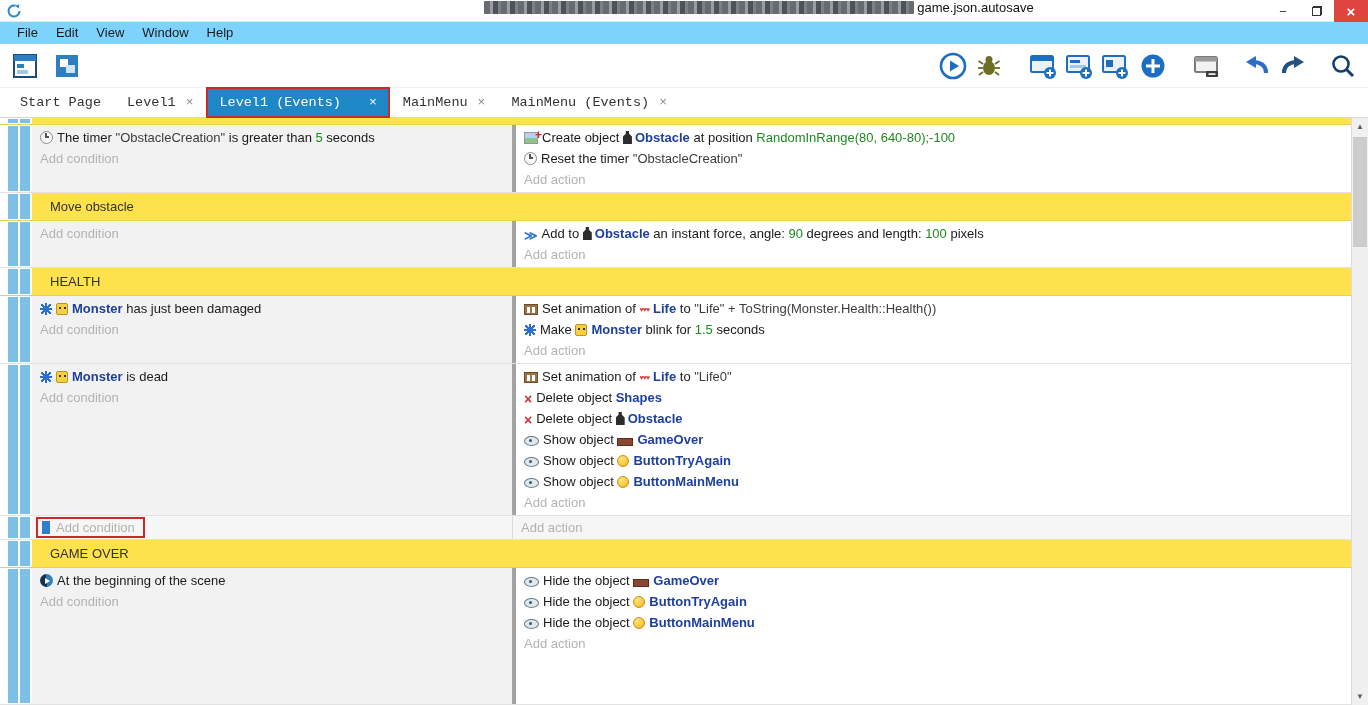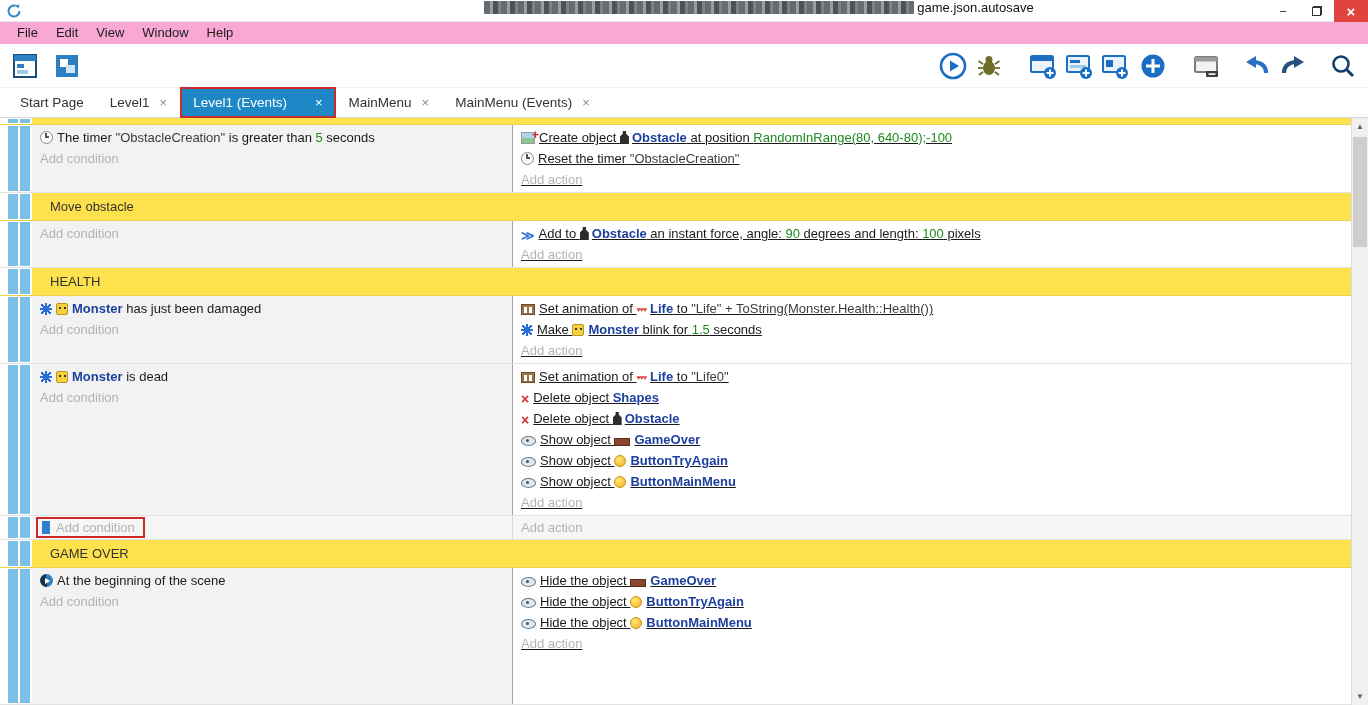--- a/index.html
+++ b/index.html
@@ -14,46 +14,46 @@
     background:repeating-linear-gradient(90deg,#565b63 0 6px,#8d939b 6px 9px,#3b3f45 9px 14px,#6d737b 14px 17px); }
   .title-text { font-size:13px; color:#111; white-space:nowrap; }
   .win-btns { position:absolute; right:0; top:0; height:22px; display:flex; }
   .win-btn { width:34px; height:22px; display:flex; align-items:center; justify-content:center; font-size:13px; color:#333; }
   .win-btn.close { background:#e0443f; color:#fff; font-size:15px; font-weight:bold; }
   .restore-glyph { position:relative; width:10px; height:10px; display:inline-block; }
   .restore-glyph::before { content:""; position:absolute; right:0; top:0; width:7px; height:7px; border:1px solid #333; background:#fff; }
   .restore-glyph::after { content:""; position:absolute; left:0; bottom:0; width:7px; height:7px; border:1px solid #333; background:#fff; }
 
   
-  .menubar { position:absolute; top:22px; left:0; right:0; height:22px; background:#f9a8d4; display:flex; padding-left:8px; }
+  .menubar { position:absolute; top:22px; left:0; right:0; height:22px; background:#7dd3fc; display:flex; padding-left:8px; }
   .menu-item { padding:0 9px; font-size:13px; color:#1a1a1a; line-height:22px; }
 
   
   .toolbar { position:absolute; top:44px; left:0; right:0; height:44px; background:#fff; display:flex; align-items:center; border-bottom:1px solid #f0f0f0; }
   .tb-left { display:flex; gap:12px; padding-left:10px; }
   .tb-right { margin-left:auto; display:flex; align-items:center; padding-right:10px; }
   .tb-icon { width:30px; height:30px; display:flex; align-items:center; justify-content:center; flex:none; }
 
   
-  .tabbar { position:absolute; top:88px; left:0; right:0; height:30px; background:#fff; border-bottom:1px solid #d6d6d6; display:flex; align-items:stretch; padding-left:8px; gap:2px; }
+  .tabbar { position:absolute; top:88px; left:0; right:0; height:30px; background:#fff; border-bottom:1px solid #d6d6d6; display:flex; align-items:stretch; padding-left:8px; gap:2px;font-family:Liberation Mono, monospace; }
   .tab { display:flex; align-items:center; gap:10px; padding:0 12px; font-size:13.5px; color:#333; white-space:nowrap; }
   .tab .tab-close { color:#8a8a8a; font-size:13px; }
   .tab.active { background:#1e88c7; color:#fff; }
   .tab.active .tab-close { color:#fff; }
   .tab.highlighted { outline:2px solid #cc2a2a; outline-offset:-1px; z-index:2;gap:28px; }
 
   
   .events { position:absolute; top:118px; left:0; right:17px; bottom:0; background:#fff; overflow:hidden; display:flex; flex-direction:column; }
   .row { position:relative; display:flex; border-bottom:1px solid #e2e2e2; flex:none; }
   .row.fill { flex:1; }
   .gutter { width:32px; flex:none; position:relative; }
   .gutter::before, .gutter::after { content:""; position:absolute; top:1px; bottom:1px; width:10px; background:#7cbfe7; }
   .gutter::before { left:8px; } .gutter::after { left:20px; }
   .cond-col { width:480px; flex:none; background:#f2f2f2; padding:2px 6px 2px 8px; overflow:hidden; }
-  .act-col  { flex:1; background:#fff; border-left:1px solid #a3a3a3; padding:2px 24px 2px 8px; overflow:hidden;text-decoration:underline; }
+  .act-col  { flex:1; background:#fff; border-left:4px solid #a3a3a3; padding:2px 24px 2px 8px; overflow:hidden; }
   .line { height:21px; line-height:21px; font-size:13px; white-space:nowrap; overflow:hidden; }
   .add-line { height:21px; line-height:21px; font-size:13px; color:#b3b3b3; white-space:nowrap; }
   .c-num { color:#1e8a1e; }
   .c-str { color:#3c3c3c; }
   .c-obj { color:#1d3f9e; font-weight:bold; }
 
   .comment-row { border-bottom:1px solid #e6d44e; }
   .comment-bar { flex:1; background:#fde14d; font-size:13px; color:#333; line-height:27px; padding-left:18px; }
   .sliver { height:7px; }
   .sliver .comment-bar { line-height:6px; }

